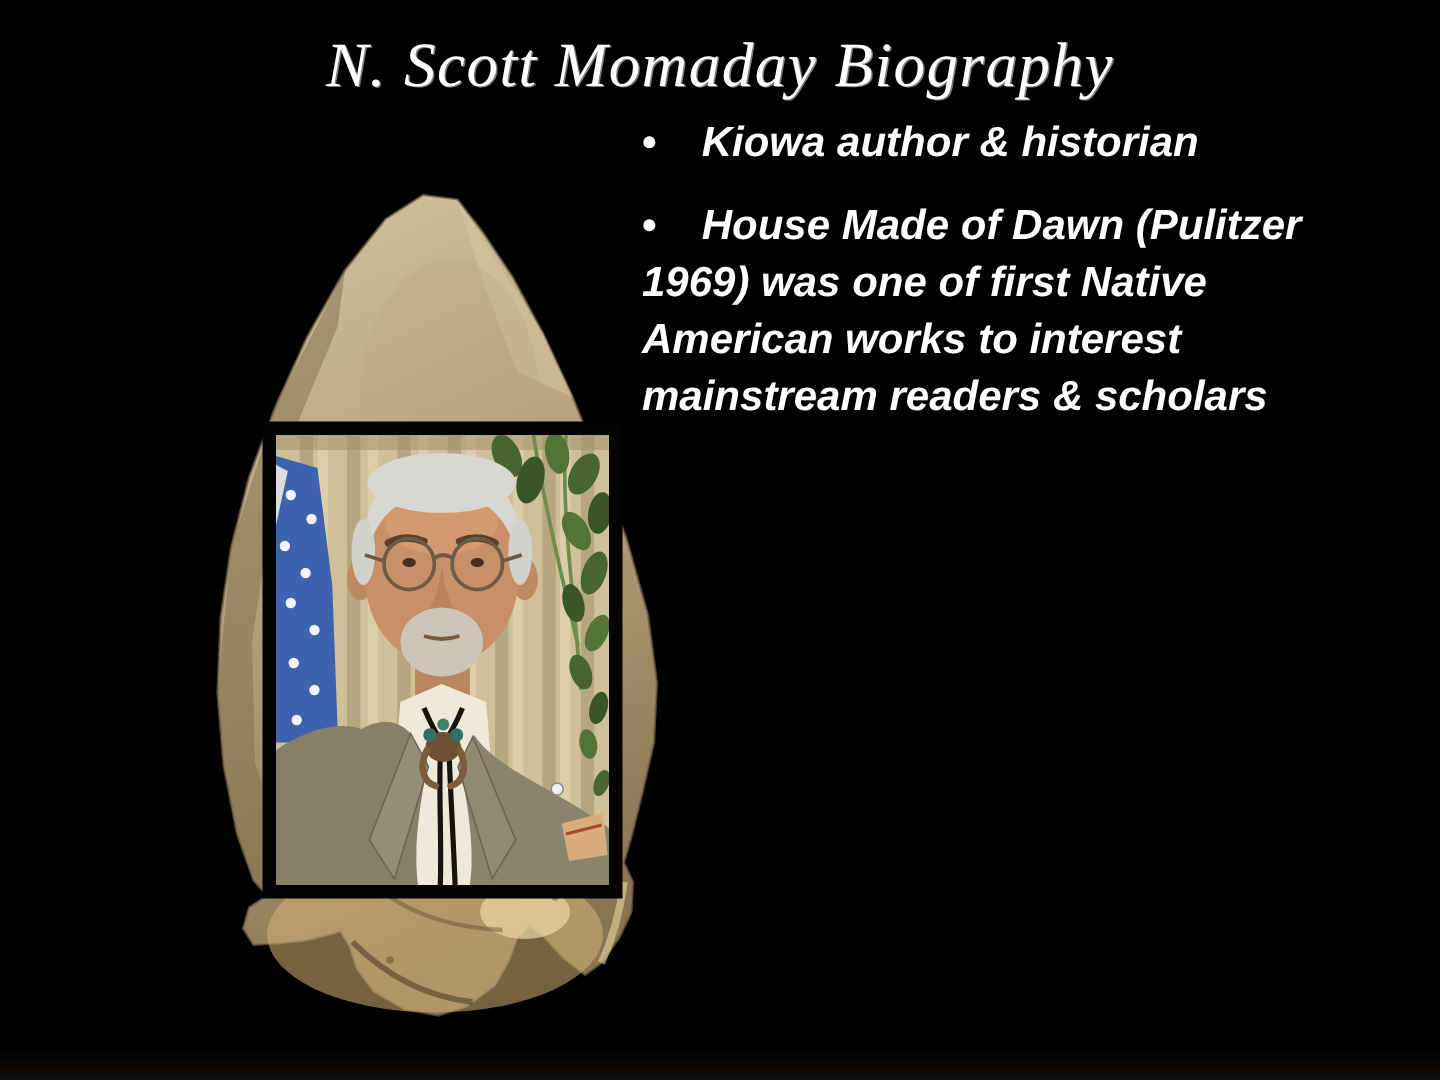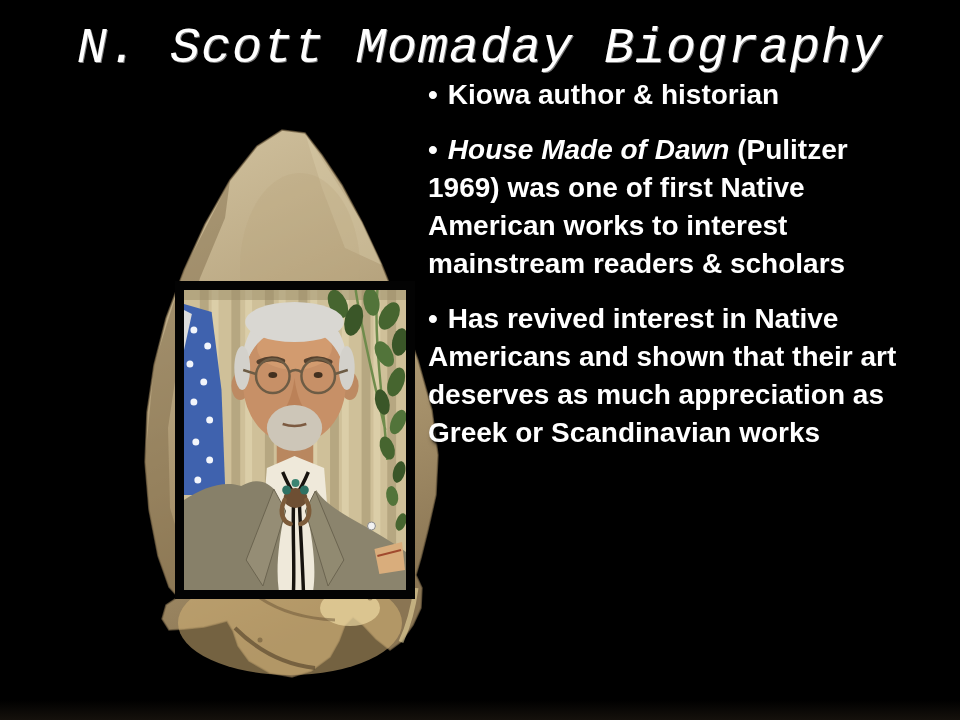--- a/index.html
+++ b/index.html
@@ -1,28 +1,28 @@
 <!DOCTYPE html>
 <html><head>
 <meta charset="utf-8">
 <style>
   html,body{margin:0;padding:0;background:#000;}
   .slide{position:relative;width:960px;height:720px;background:#000;overflow:hidden;
          font-family:"Liberation Sans","DejaVu Sans",sans-serif;}
   .title{position:absolute;top:20px;left:0;width:100%;margin:0;text-align:center;
-         font-family:Liberation Mono, monospace;font-style:italic;font-weight:400;
-         font-size:50px;letter-spacing:1px;color:#fff;
+         font-family:Liberation Serif, serif;font-style:italic;font-weight:400;
+         font-size:42px;letter-spacing:1px;color:#fff;
          text-shadow:1px 1px 0 #7a7a7a,2px 2px 3px #000;}
   .bullets{position:absolute;left:428px;top:76px;width:518px;color:#fff;
            font-weight:bold;font-size:28px;line-height:38px;}
   .bullet{margin:0 0 17px 0;
           text-shadow:2px 2px 2px rgba(0,0,0,.95),3px 3px 5px rgba(0,0,0,.75);}
   .marker{margin-right:10px;}
-  .txt{white-space:pre-line;}
-  em.it{font-style:italic;}
+  .txt{white-space:pre-line;font-style:italic;}
+  em.it{font-style:italic;margin-left:20px;}
   .arrowhead{position:absolute;left:140px;top:128px;width:310px;height:560px;}
   .photo{position:absolute;left:175px;top:281px;width:240px;height:318px;
          background:#030303;box-sizing:border-box;padding:9px;}
   .photo svg{display:block;width:100%;height:100%;}
   .floor{position:absolute;left:0;bottom:0;width:100%;height:20px;
          background:linear-gradient(to bottom,#000 0%,#15110c 100%);}
 </style>
 </head>
 <body>
 
@@ -159,20 +159,16 @@
   </div>
 
   <h1 class="title">N. Scott Momaday Biography</h1>
 
   <div class="bullets">
     <p class="bullet"><span class="marker">•</span><em class="it"></em><span class="txt">Kiowa author &amp; historian</span></p>
     <p class="bullet"><span class="marker">•</span><em class="it">House Made of Dawn</em><span class="txt"> (Pulitzer
 1969) was one of first Native
 American works to interest
 mainstream readers &amp; scholars</span></p>
-    <p class="bullet"><span class="marker">•</span><em class="it"></em><span class="txt">Has revived interest in Native
-Americans and shown that their art
-deserves as much appreciation as
-Greek or Scandinavian works</span></p>
   </div>
 
   <div class="floor"></div>
 </div>
 
 </body></html>

